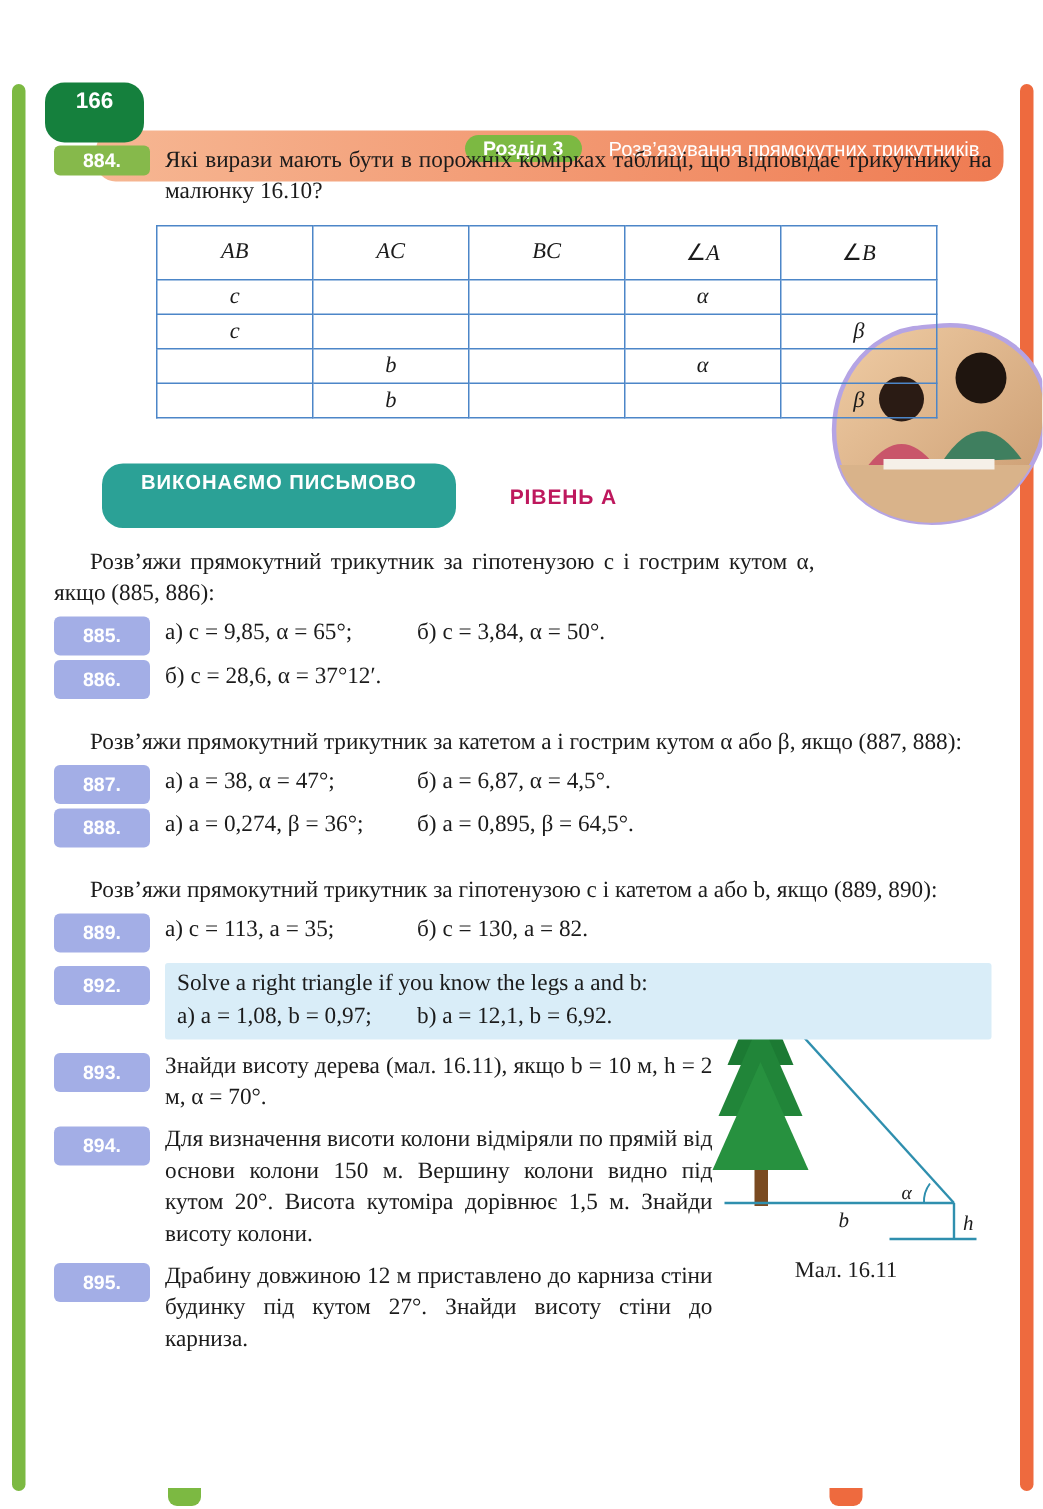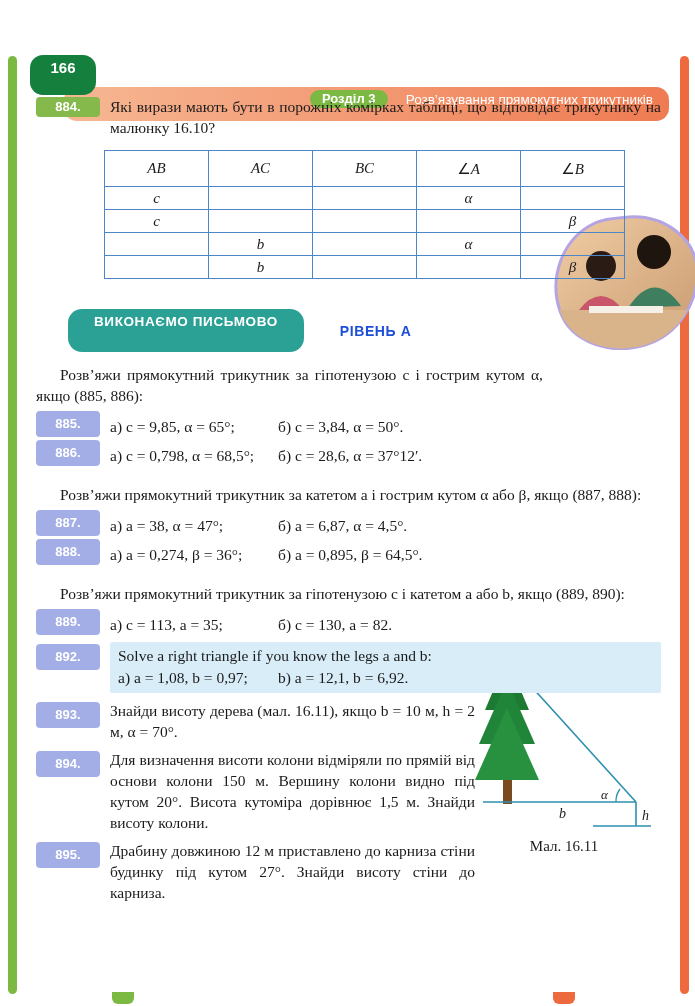--- a/index.html
+++ b/index.html
@@ -45,31 +45,31 @@
   .vtable th, .vtable td { border:1px solid #4c86c8; width:104px; height:23px; text-align:center;
            vertical-align:middle; font-style:italic; font-weight:normal; font-size:15px;
            font-family:"Liberation Serif","DejaVu Sans",serif; }
   .vtable th { height:36px; }
 
   
   .section-row { margin:30px 0 12px 32px; display:flex; align-items:center; }
   .section-pill { background:#2ba196; color:#fff; border-radius:14px; padding:5px 26px 23px;
                   font-family:"Liberation Sans",sans-serif; font-size:13.5px; font-weight:bold;
                   letter-spacing:.6px; }
-  .section-level { color:#1d4ed8; font-family:"Liberation Sans",sans-serif; font-size:14px;
+  .section-level { color:#be185d; font-family:"Liberation Sans",sans-serif; font-size:14px;
                   font-weight:bold; margin-left:36px; letter-spacing:.6px; }
 
   
   .photo-blob { position:absolute; right:-8px; top:212px; width:152px; height:142px; }
 
   .intro { font-size:15.5px; line-height:21px; text-indent:24px; text-align:justify; margin:8px 0 5px; }
   .intro.narrow { padding-right:118px; }
   .intro.gap { margin-top:18px; }
 
-  .ex-row { display:flex; align-items:flex-end; margin:3px 0; font-size:15.5px; line-height:21px; }
+  .ex-row { display:flex; align-items:flex-start; margin:3px 0; font-size:15.5px; line-height:21px; }
   .ex-row .badge { margin-right:10px; }
   .part-a { flex:0 0 168px; }
 
   .ex-block { display:flex; align-items:flex-start; margin:7px 0; font-size:15.5px; line-height:21px; }
   .ex-block .badge { margin-right:10px; margin-top:2px; }
   .block-body { flex:1; }
   .block-body p { text-align:justify; }
   .highlight { background:#d9edf8; padding:3px 8px 5px; border-radius:2px; }
   .ab { display:flex; margin-top:1px; }
   .ab .part-a { flex:0 0 160px; }
@@ -195,21 +195,20 @@
     </div>
 
     <p class="intro narrow">Розв’яжи прямокутний трикутник за гіпотенузою c і гострим кутом α, якщо (885, 886):</p>
     <div class="ex-row">
       <span class="badge lav">885.</span>
       <span class="part-a">а) c = 9,85, α = 65°;</span>
       <span class="part-b">б) c = 3,84, α = 50°.</span>
     </div>
     <div class="ex-row">
       <span class="badge lav">886.</span>
-      <span class="part-a">а) c = 0,798, α = 68,5°;</span>
       <span class="part-b">б) c = 28,6, α = 37°12′.</span>
     </div>
 
     <p class="intro gap">Розв’яжи прямокутний трикутник за катетом a і гострим кутом α або β, якщо (887, 888):</p>
     <div class="ex-row">
       <span class="badge lav">887.</span>
       <span class="part-a">а) a = 38, α = 47°;</span>
       <span class="part-b">б) a = 6,87, α = 4,5°.</span>
     </div>
     <div class="ex-row">

